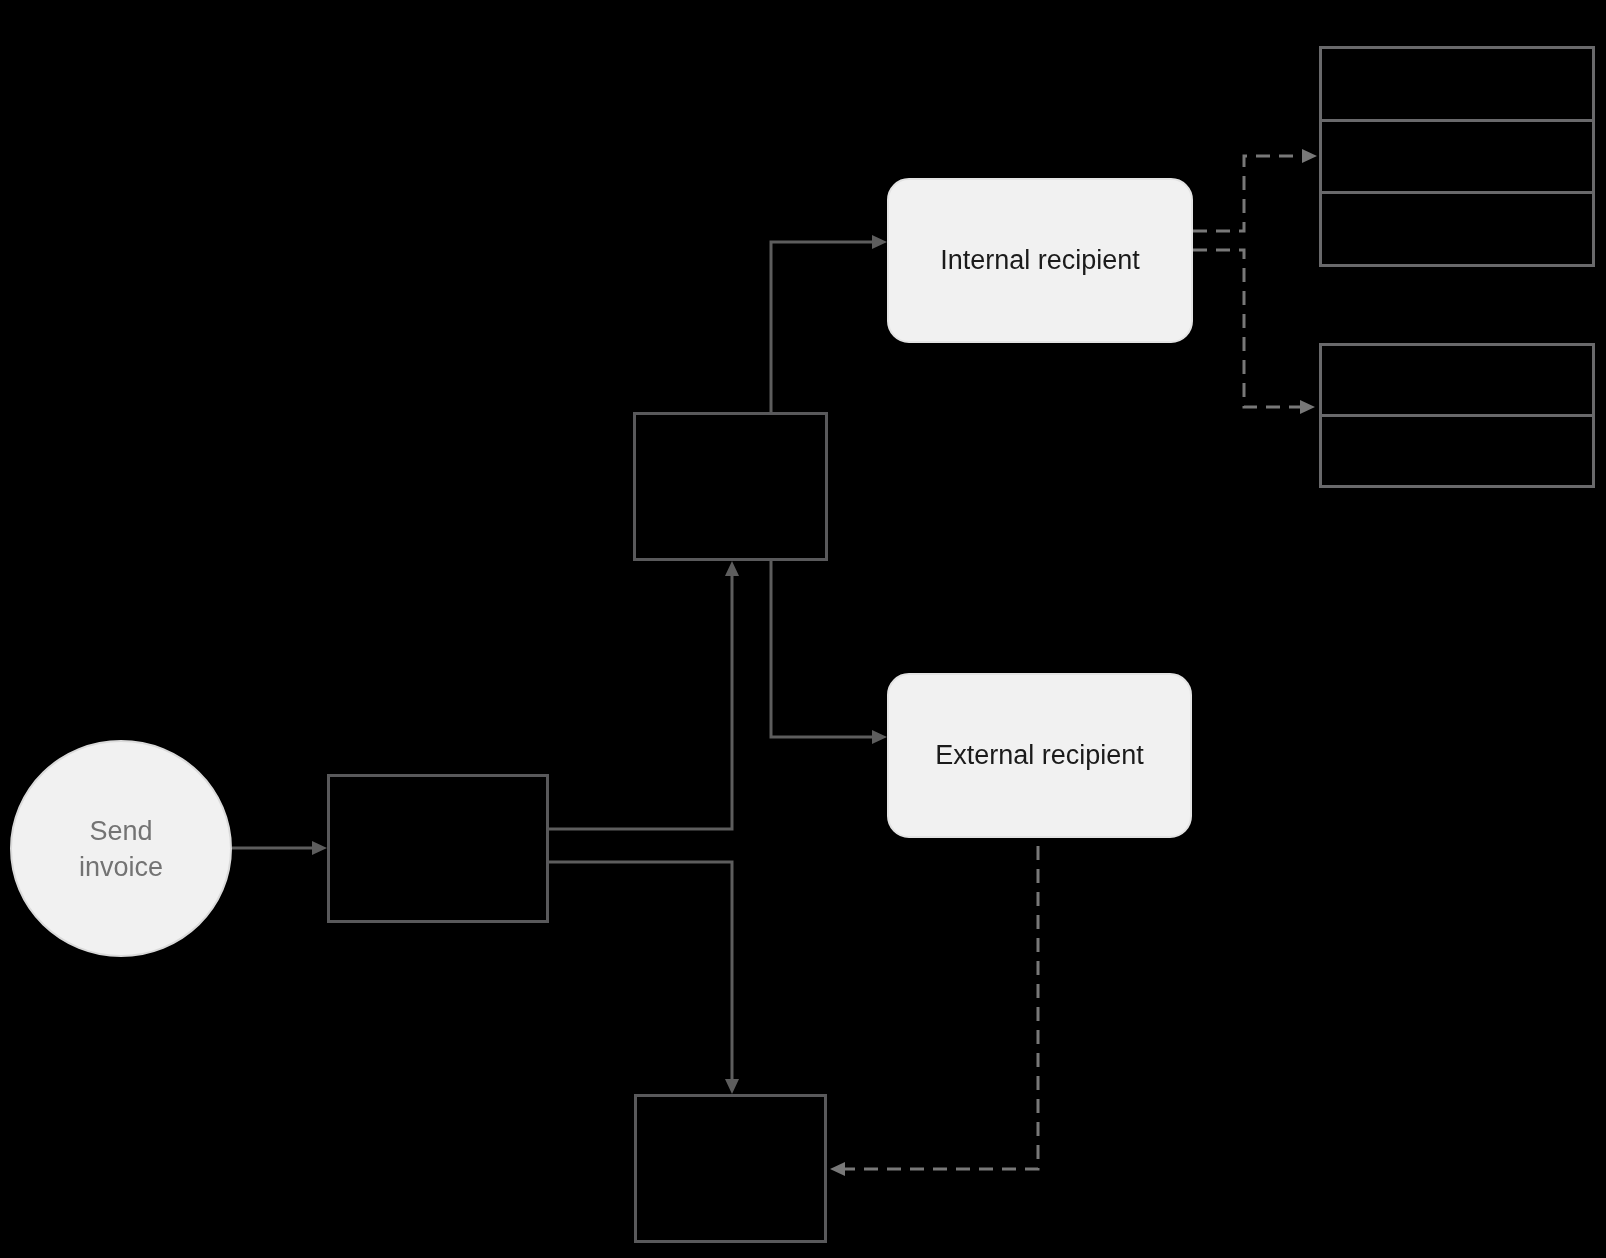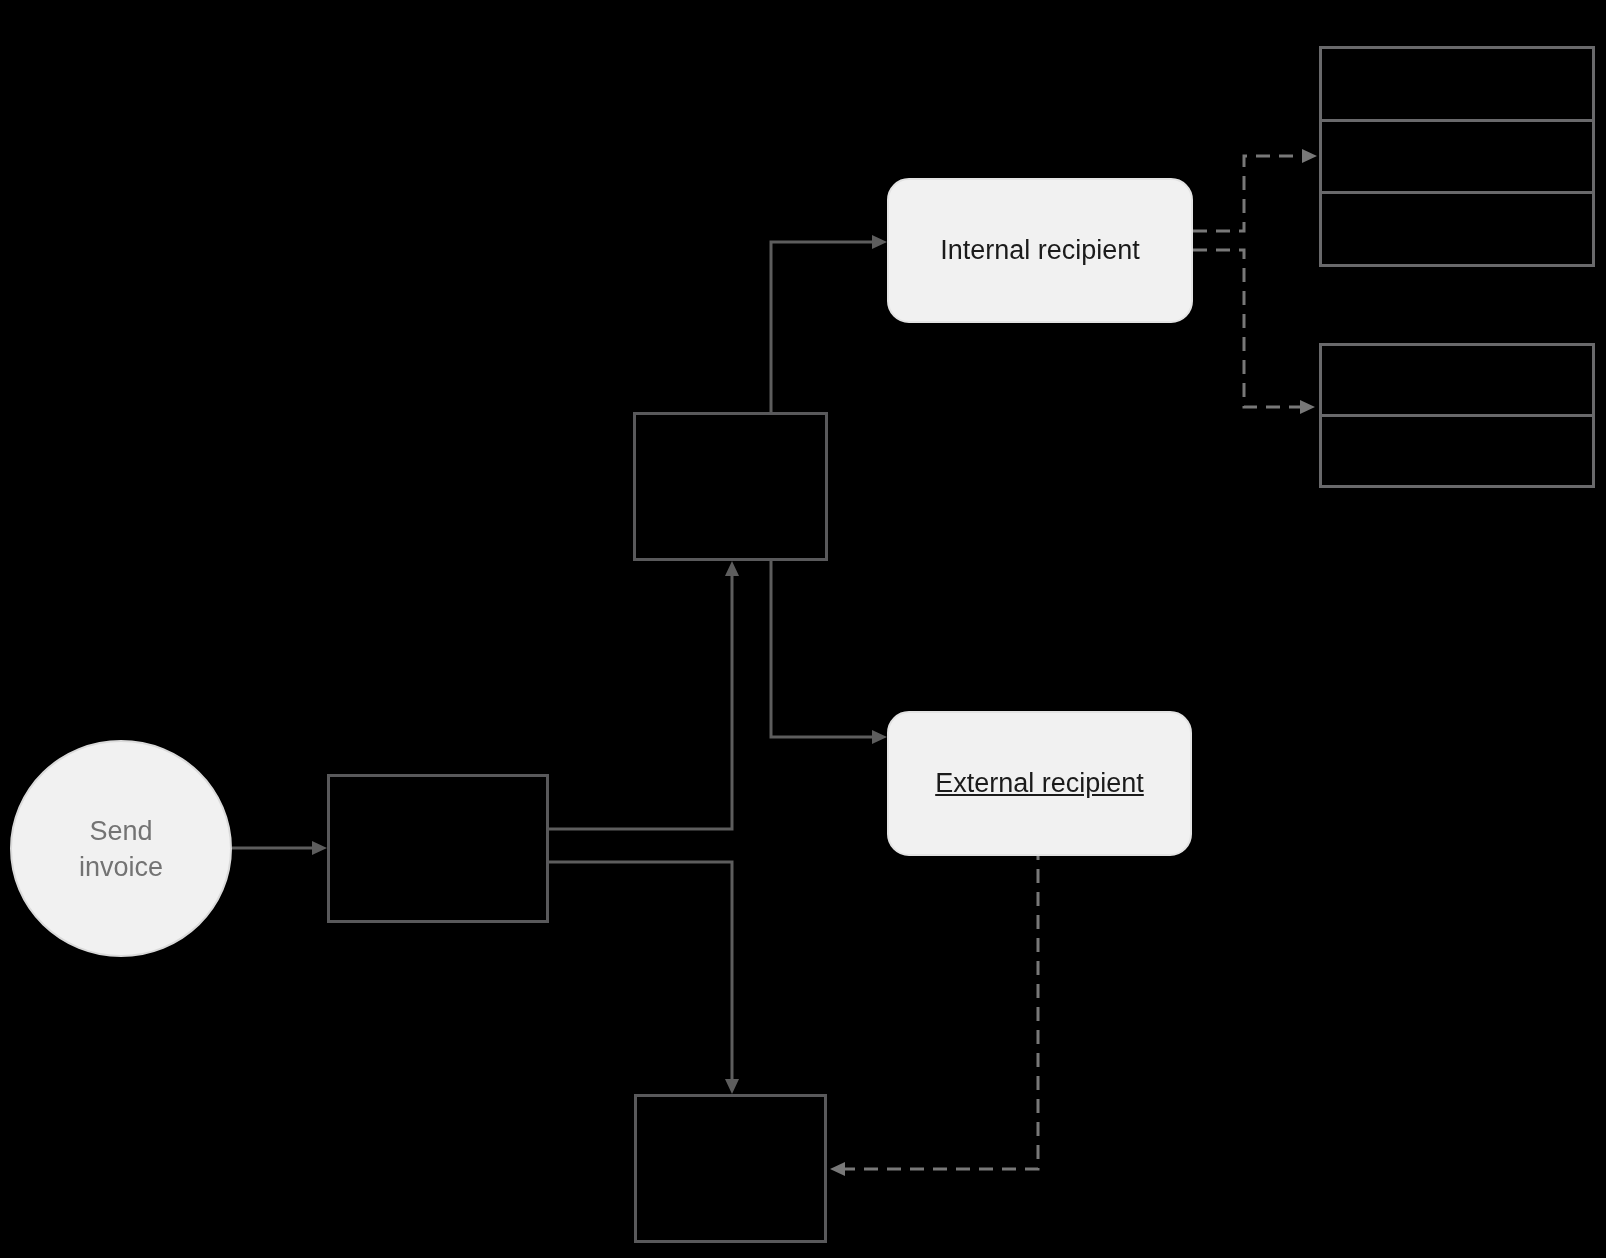--- a/index.html
+++ b/index.html
@@ -17,26 +17,26 @@
     color:#737373;font-size:27px;line-height:36px;
   }
   .start-circle .lbl{width:150px;}
   .proc{
     background:#000;border:3px solid #59595b;
   }
   .proc-1{left:327px;top:774px;width:222px;height:149px;}
   .proc-2{left:633px;top:412px;width:195px;height:149px;}
   .proc-3{left:634px;top:1094px;width:193px;height:149px;}
   .recipient{
-    width:306px;height:145px;left:887px;
+    width:306px;height:165px;left:887px;
     background:#f1f1f1;border:2px solid #e3e3e3;border-radius:22px;
     color:#1b1b1b;font-size:27px;
   }
   .recipient-internal{top:178px;}
-  .recipient-external{top:711px;width:305px;text-decoration:underline;}
+  .recipient-external{top:673px;width:305px;}
   .rowtable{
     position:absolute;left:1319px;width:276px;box-sizing:border-box;
     border:3px solid #69696b;display:flex;flex-direction:column;background:#000;
   }
   .rowtable-top{top:46px;height:221px;}
   .rowtable-bottom{top:343px;height:145px;}
   .rowtable .row{flex:1;box-sizing:border-box;}
   .rowtable .row + .row{border-top:3px solid #69696b;}
   svg.wires{position:absolute;left:0;top:0;pointer-events:none;}
   .wire{fill:none;stroke:#5d5d5d;stroke-width:3;}

